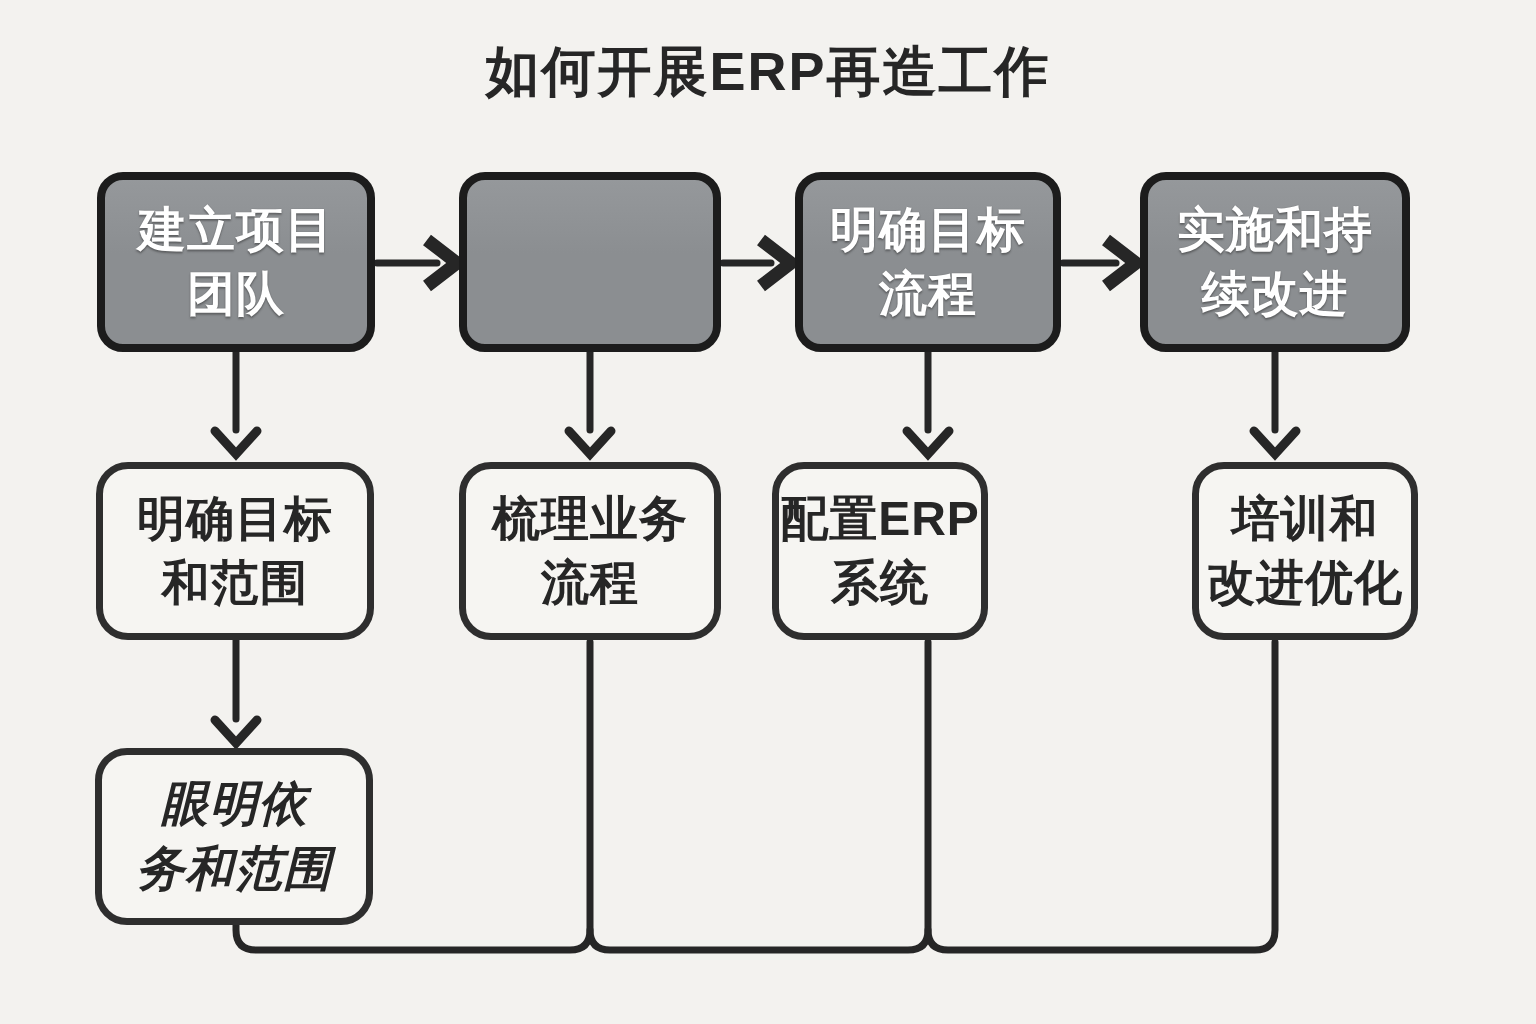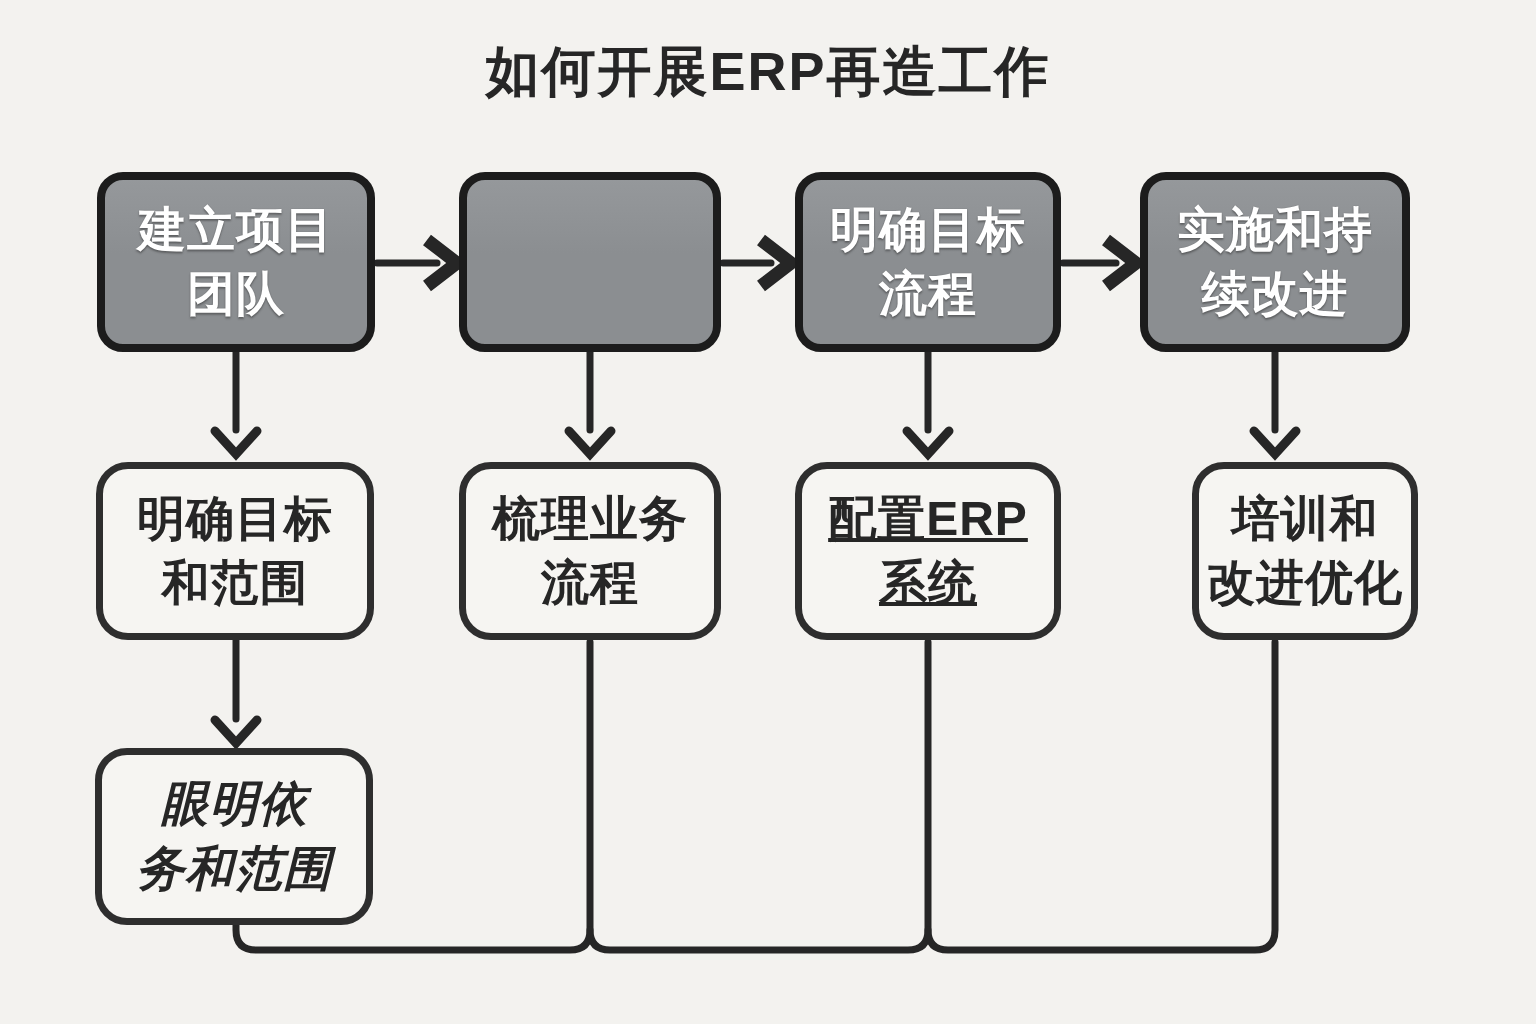--- a/index.html
+++ b/index.html
@@ -70,21 +70,21 @@
     border:7px solid var(--border-mid);
     border-radius:32px;
     color:var(--ink);
   }
   .b-g1{left:97px;top:172px;width:278px;height:180px;}
   .b-g2{left:459px;top:172px;width:262px;height:180px;}
   .b-g3{left:795px;top:172px;width:266px;height:180px;}
   .b-g4{left:1140px;top:172px;width:270px;height:180px;}
   .b-w1{left:96px;top:462px;width:278px;height:178px;}
   .b-w2{left:459px;top:462px;width:262px;height:178px;}
-  .b-w3{left:795px;top:462px;width:266px;height:178px;text-decoration:underline;}
+  .b-w3{left:772px;top:462px;width:216px;height:178px;}
   .b-w4{left:1192px;top:462px;width:226px;height:178px;}
   .b-w5{left:95px;top:748px;width:278px;height:177px;font-style:italic;}
 </style>
 </head>
 <body>
 
 <div class="canvas">
 
   <h1 class="page-title">如何开展ERP再造工作</h1>
 

